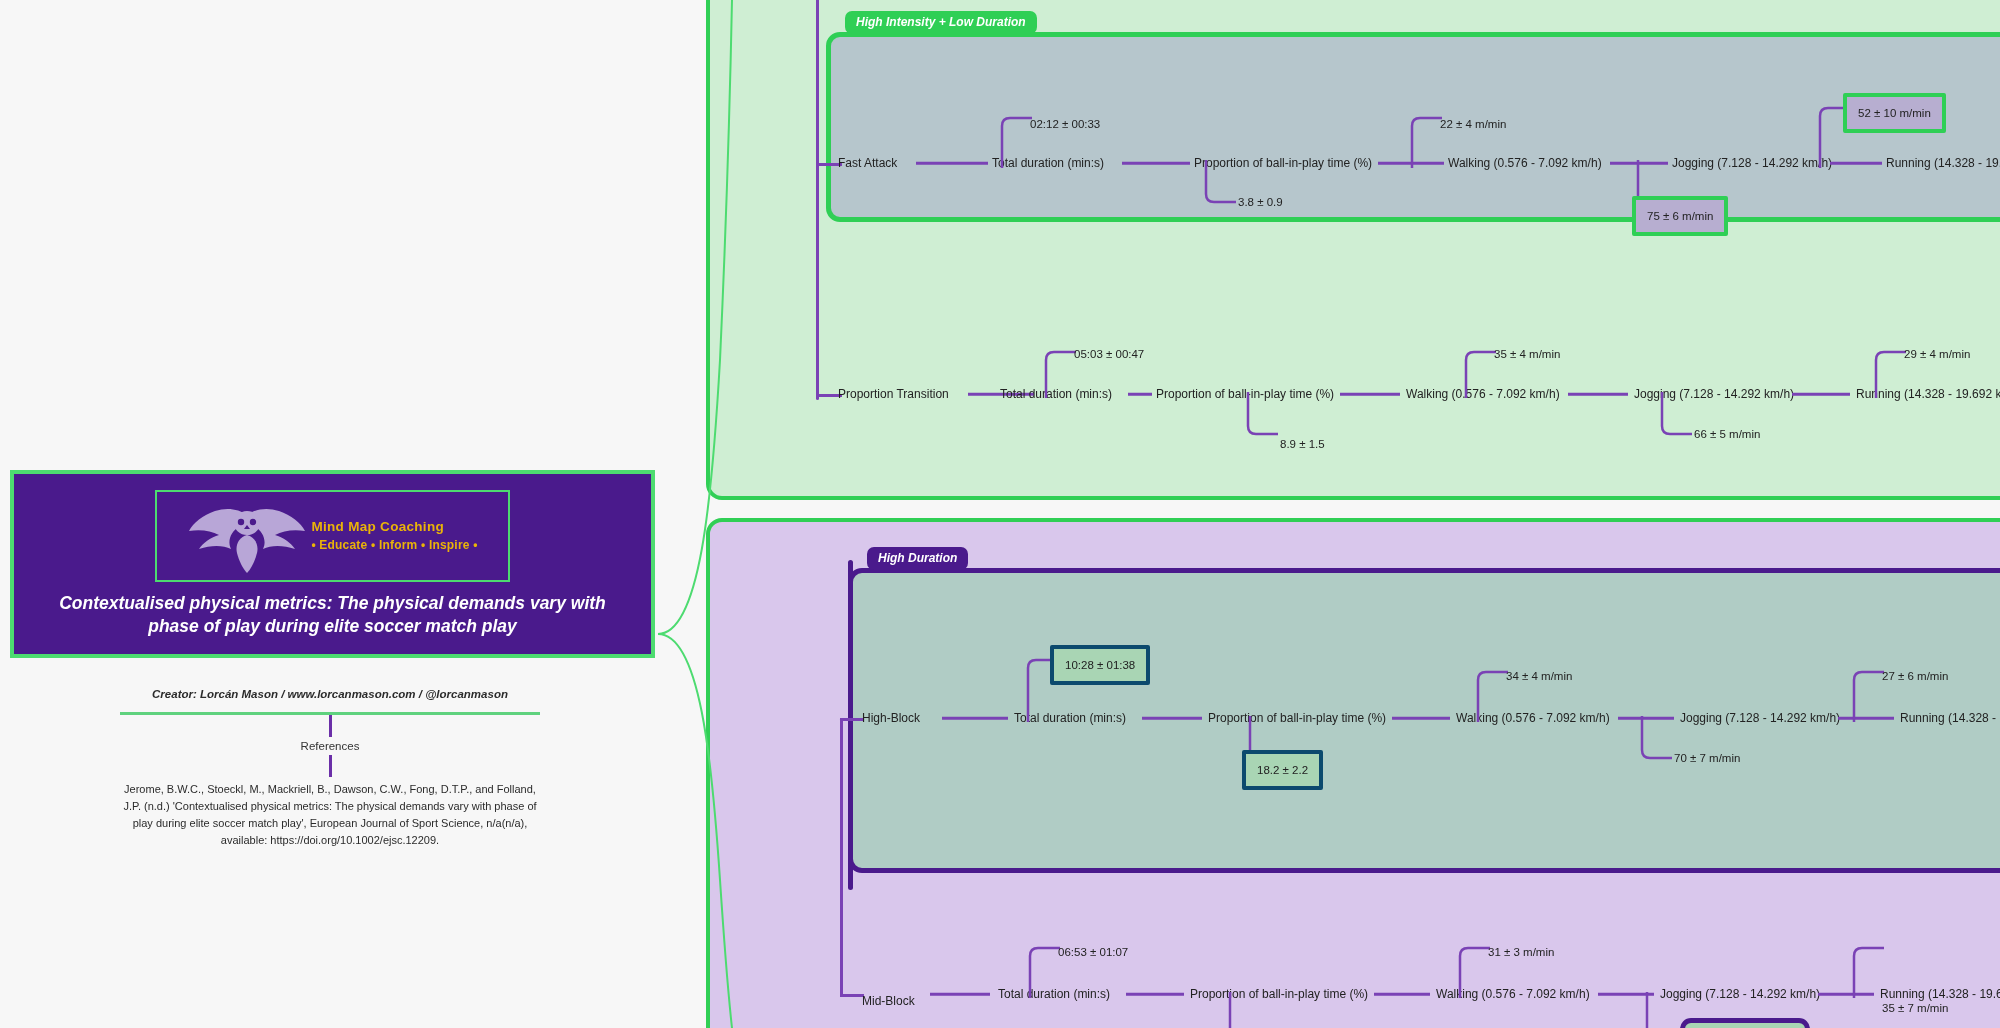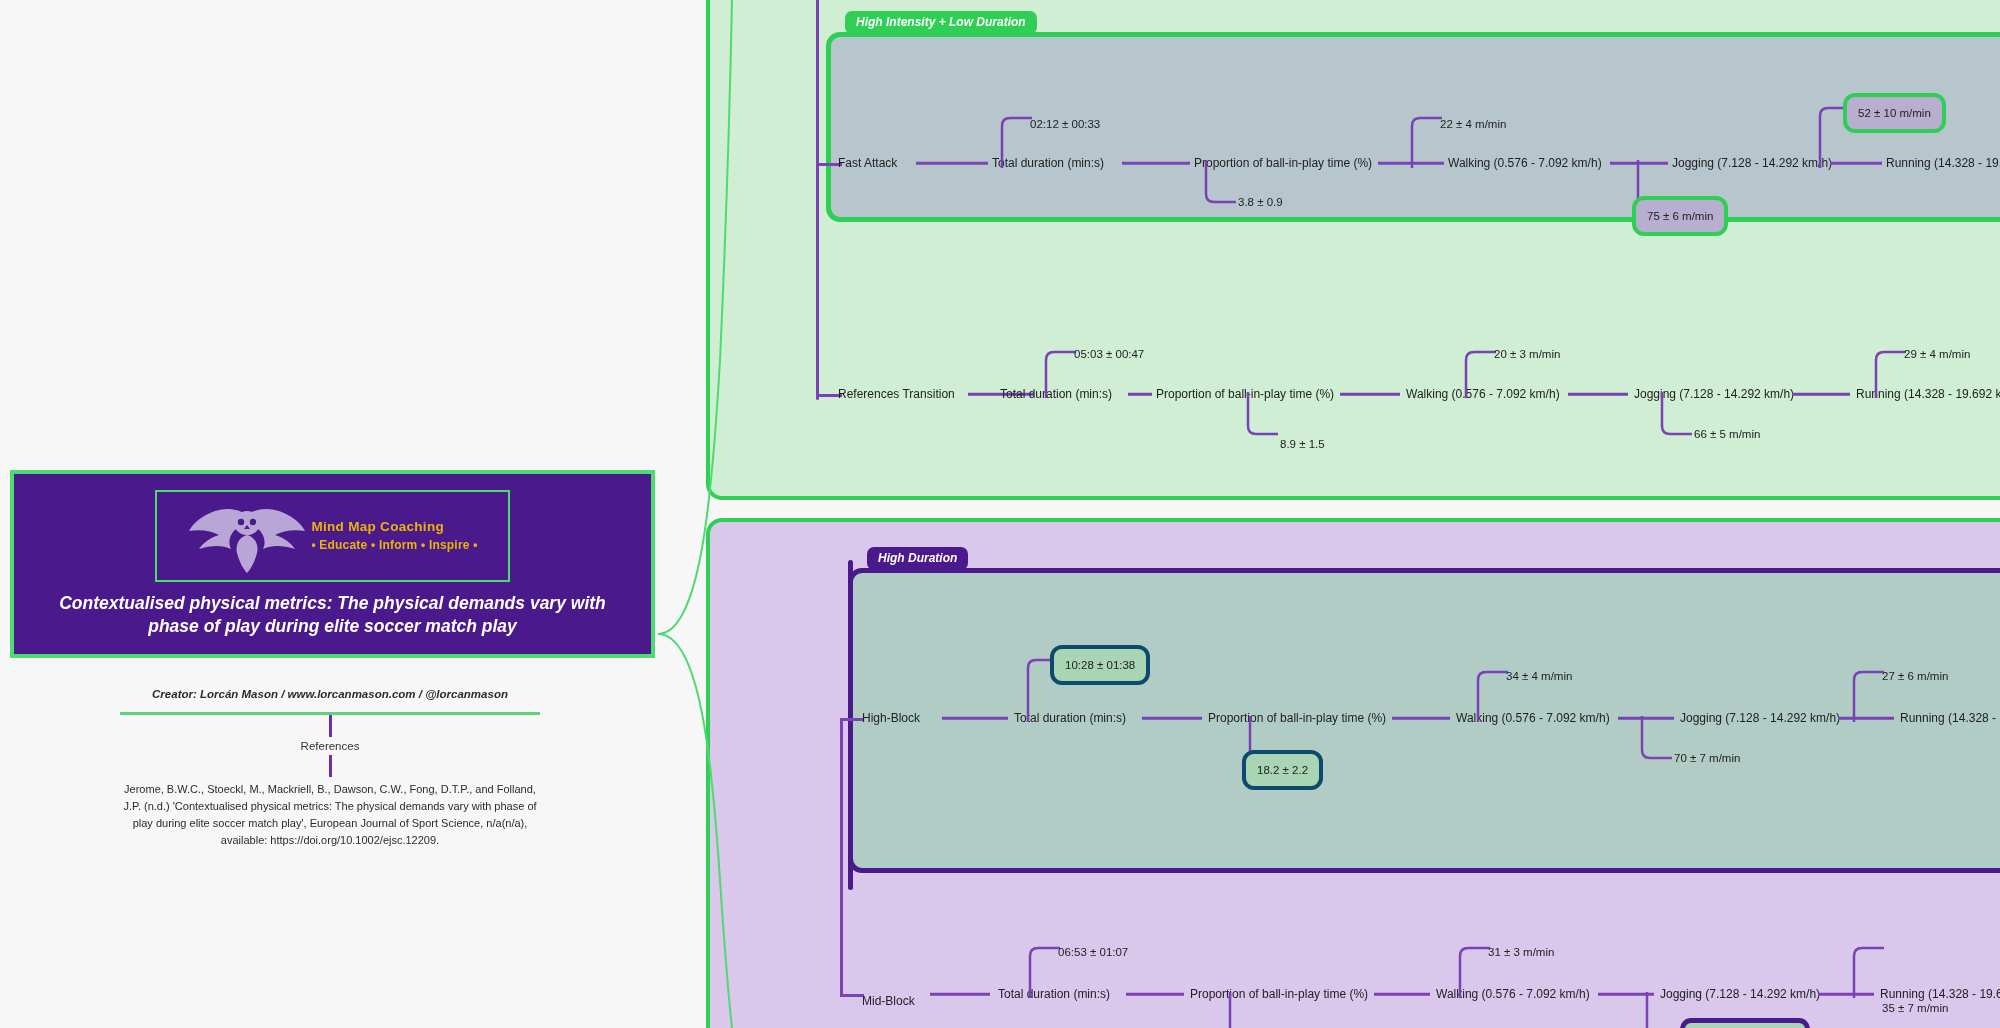--- a/index.html
+++ b/index.html
@@ -98,21 +98,21 @@
     position: absolute; height: 2.5px; background: #7a42b5;
     transform: translateY(-50%);
   }
   
   .elbow { position: absolute; pointer-events: none; }
   .leaf {
     position: absolute; transform: translateY(-50%);
     font-size: 11.5px; color: #222; white-space: nowrap;
   }
   .leaf.boxed {
-    padding: 10px 11px; border-radius: 12px;
+    padding: 10px 11px; border-radius: 2px;
     transform: translateY(-50%);
   }
   .leaf.box-green { background: #b7aed0; border: 4px solid #2fcf55; }
   .leaf.box-purple { background: #a9d5b4; border: 4px solid #0c4a6e; }
 
   
   .gspine { position: absolute; background: #7a42b5; width: 2.5px; border-radius: 2px; }
   .gspine-h { position: absolute; background: #7a42b5; height: 2.5px; }
   .gspine-thick { position: absolute; background: #4a1a8c; width: 5px; border-radius: 3px; }
 </style>
@@ -178,21 +178,21 @@
     <path d="M 2 0 L 2 44 Q 2 52 10 52 L 36 52" fill="none" stroke="#7a42b5" stroke-width="2.5"></path>
   </svg>
   <span class="leaf boxed box-green" style="left:1632px; top:216px;">75 ± 6 m/min</span>
 
   <svg class="elbow" style="left:1818px; top:100px; width:42px; height:68px;">
     <path d="M 2 68 L 2 16 Q 2 8 10 8 L 36 8" fill="none" stroke="#7a42b5" stroke-width="2.5"></path>
   </svg>
   <span class="leaf boxed box-green" style="left:1843px; top:113px;">52 ± 10 m/min</span>
 
   <div class="row" style="top:394px; left:0;">
-    <span class="node" style="left:838px;">References Transition</span>
+    <span class="node" style="left:838px;">Proportion Transition</span>
     <div class="link" style="left:968px; width:66px;"></div>
     <span class="node" style="left:1000px;">Total duration (min:s)</span>
     <div class="link" style="left:1118px; width:0px;"></div>
     <span class="node" style="left:1156px;">Proportion of ball-in-play time (%)</span>
     <div class="link" style="left:1340px; width:60px;"></div>
     <span class="node" style="left:1406px;">Walking (0.576 - 7.092 km/h)</span>
     <div class="link" style="left:1568px; width:60px;"></div>
     <span class="node" style="left:1634px;">Jogging (7.128 - 14.292 km/h)</span>
     <div class="link" style="left:1792px; width:58px;"></div>
     <span class="node" style="left:1856px;">Running (14.328 - 19.692 km/h)</span>
@@ -206,21 +206,21 @@
   <span class="leaf" style="left:1074px; top:354px;">05:03 ± 00:47</span>
 
   <svg class="elbow" style="left:1246px; top:392px; width:40px; height:48px;">
     <path d="M 2 0 L 2 34 Q 2 42 10 42 L 32 42" fill="none" stroke="#7a42b5" stroke-width="2.5"></path>
   </svg>
   <span class="leaf" style="left:1280px; top:444px;">8.9 ± 1.5</span>
 
   <svg class="elbow" style="left:1464px; top:346px; width:40px; height:52px;">
     <path d="M 2 52 L 2 14 Q 2 6 10 6 L 32 6" fill="none" stroke="#7a42b5" stroke-width="2.5"></path>
   </svg>
-  <span class="leaf" style="left:1494px; top:354px;">20 ± 3 m/min</span>
+  <span class="leaf" style="left:1494px; top:354px;">35 ± 4 m/min</span>
 
   <svg class="elbow" style="left:1660px; top:392px; width:40px; height:48px;">
     <path d="M 2 0 L 2 34 Q 2 42 10 42 L 32 42" fill="none" stroke="#7a42b5" stroke-width="2.5"></path>
   </svg>
   <span class="leaf" style="left:1694px; top:434px;">66 ± 5 m/min</span>
 
   <svg class="elbow" style="left:1874px; top:346px; width:40px; height:52px;">
     <path d="M 2 52 L 2 14 Q 2 6 10 6 L 32 6" fill="none" stroke="#7a42b5" stroke-width="2.5"></path>
   </svg>
   <span class="leaf" style="left:1904px; top:354px;">29 ± 4 m/min</span>

